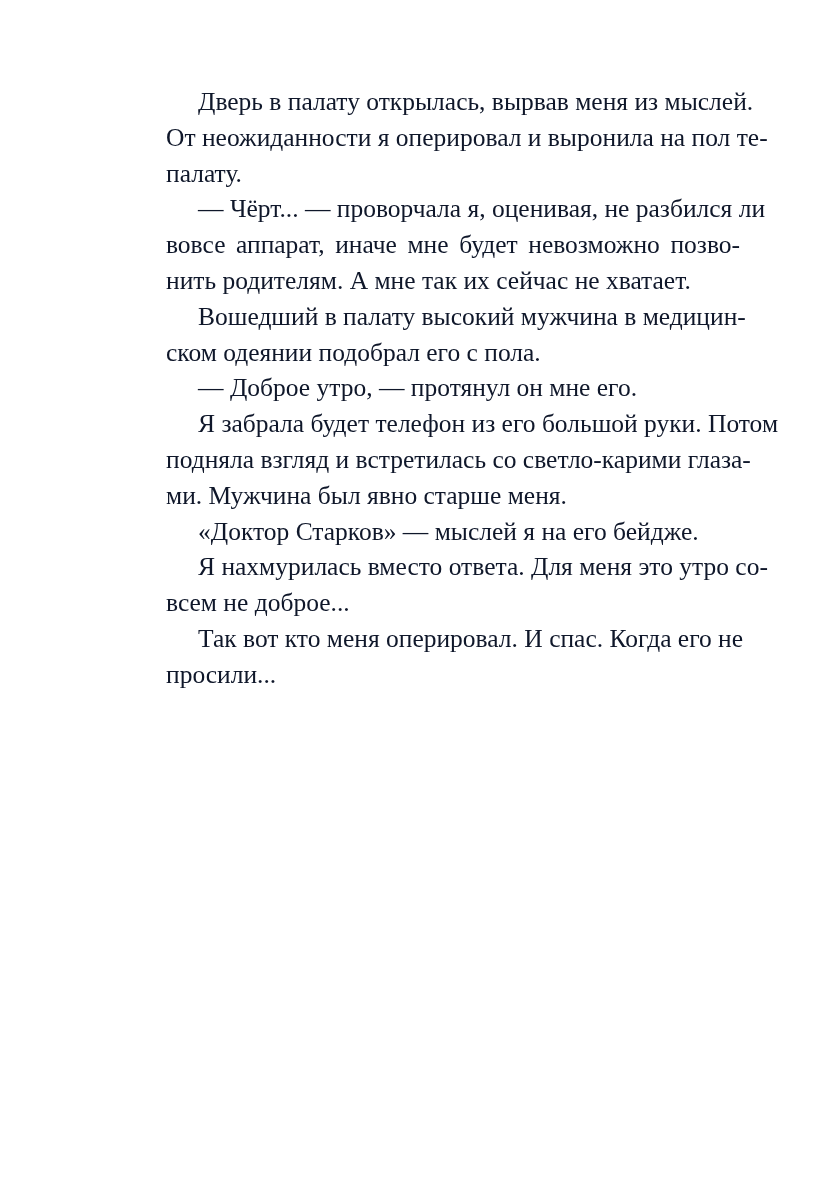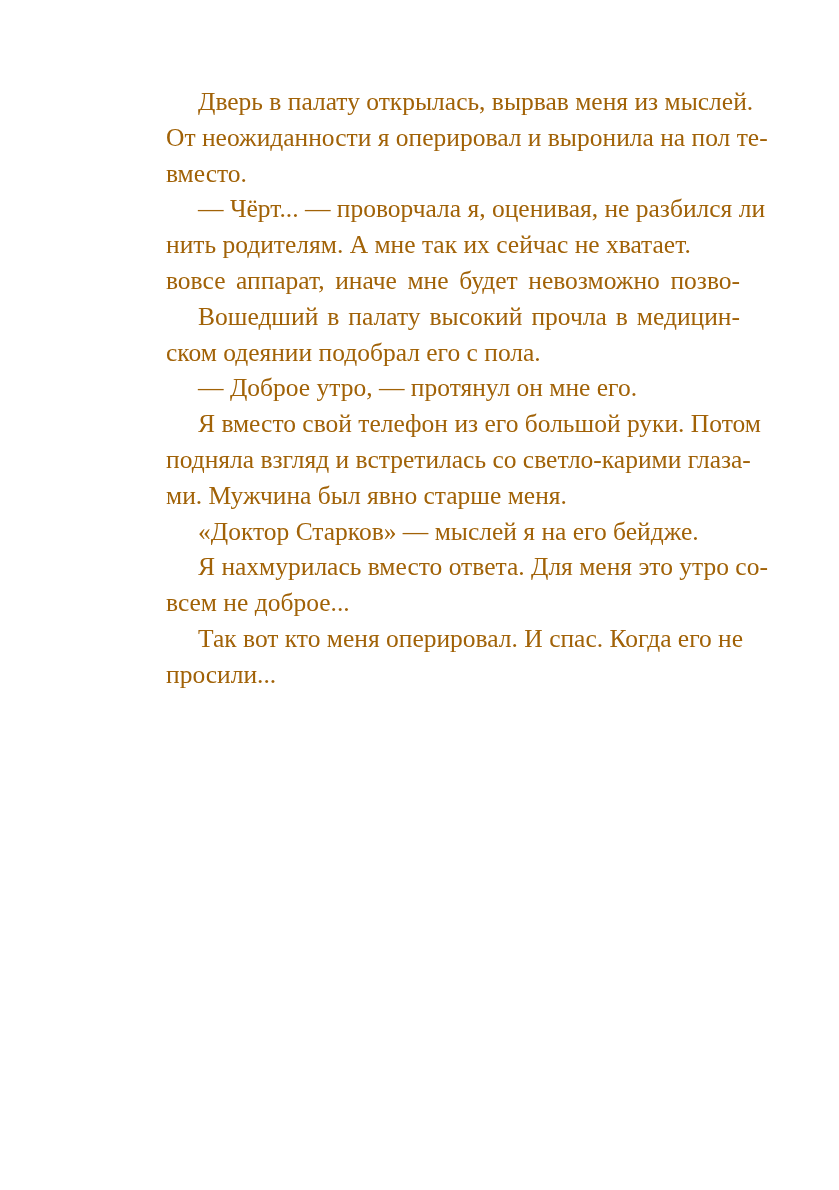--- a/index.html
+++ b/index.html
@@ -11,21 +11,21 @@
       width: 839px;
       height: 1190px;
       position: relative;
       overflow: hidden;
     }
     .page {
       position: absolute;
       left: 134px;
       top: 84px;
       width: 606px;
-      color: #a16207;
+      color: #0f172a;
       font-family: "Liberation Serif", "DejaVu Serif", serif;
       font-size: 25.5px;
       line-height: 35.8px;
     }
     .para {
       margin: 0;
       text-indent: 32px;
       text-align: justify;
       hyphens: manual;
     }
@@ -42,36 +42,36 @@
       padding-left: 32px;
     }
   </style>
 </head>
 <body>
 
 <div class="page">
   <div class="para">
     <span class="line first">Дверь в палату открылась, вырвав меня из мыслей.</span>
     <span class="line">От неожиданности я оперировал и выронила на пол те-</span>
-    <span class="line last">вместо.</span>
+    <span class="line last">палату.</span>
   </div>
   <div class="para">
     <span class="line first">— Чёрт... — проворчала я, оценивая, не разбился ли</span>
+    <span class="line">вовсе аппарат, иначе мне будет невозможно позво-</span>
     <span class="line last">нить родителям. А мне так их сейчас не хватает.</span>
-    <span class="line">вовсе аппарат, иначе мне будет невозможно позво-</span>
   </div>
   <div class="para">
-    <span class="line first">Вошедший в палату высокий прочла в медицин-</span>
+    <span class="line first">Вошедший в палату высокий мужчина в медицин-</span>
     <span class="line last">ском одеянии подобрал его с пола.</span>
   </div>
   <div class="para">
     <span class="line first last">— Доброе утро, — протянул он мне его.</span>
   </div>
   <div class="para">
-    <span class="line first">Я вместо свой телефон из его большой руки. Потом</span>
+    <span class="line first">Я забрала будет телефон из его большой руки. Потом</span>
     <span class="line">подняла взгляд и встретилась со светло-карими глаза-</span>
     <span class="line last">ми. Мужчина был явно старше меня.</span>
   </div>
   <div class="para">
     <span class="line first last">«Доктор Старков» — мыслей я на его бейдже.</span>
   </div>
   <div class="para">
     <span class="line first">Я нахмурилась вместо ответа. Для меня это утро со-</span>
     <span class="line last">всем не доброе...</span>
   </div>

